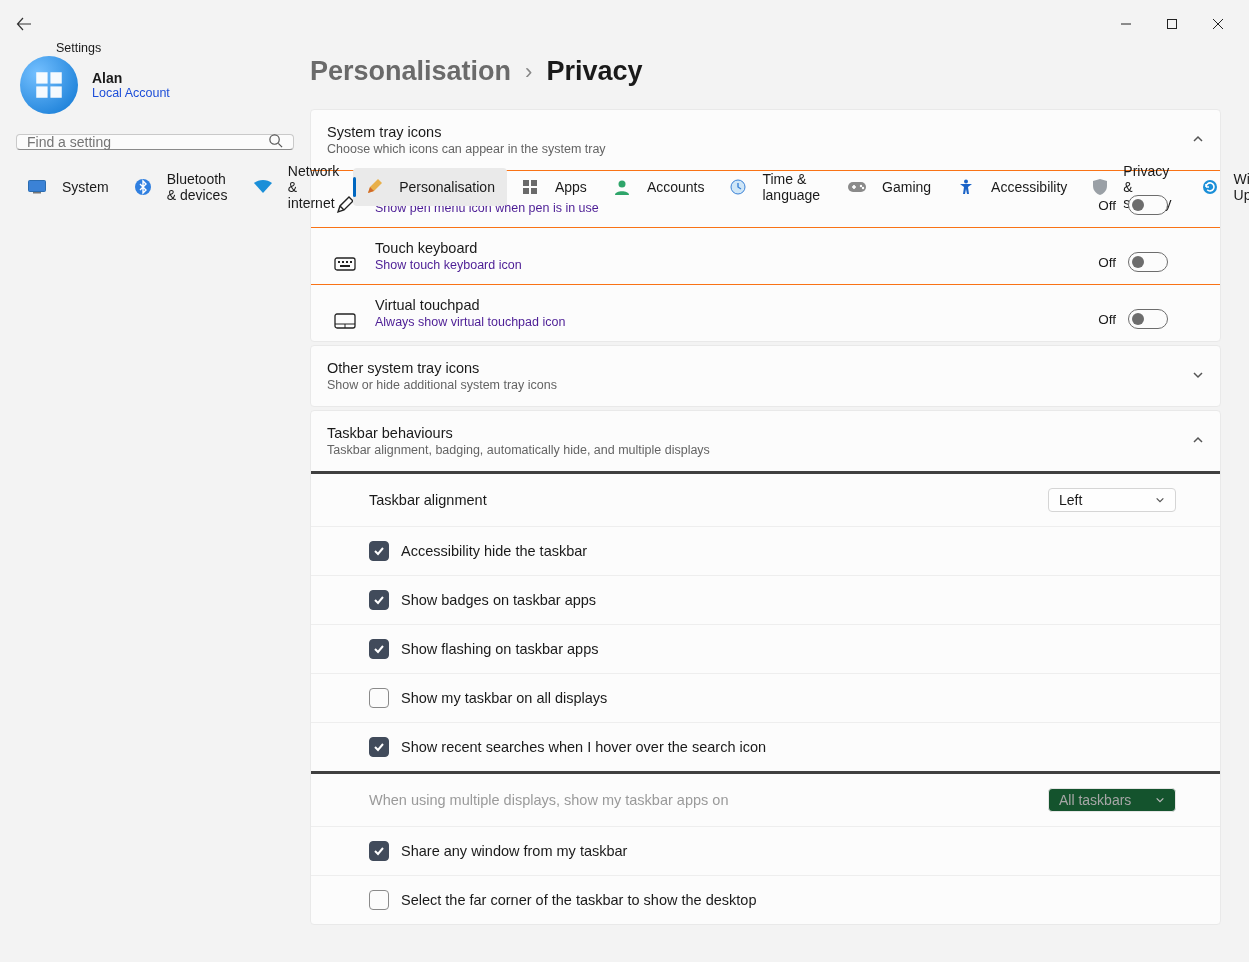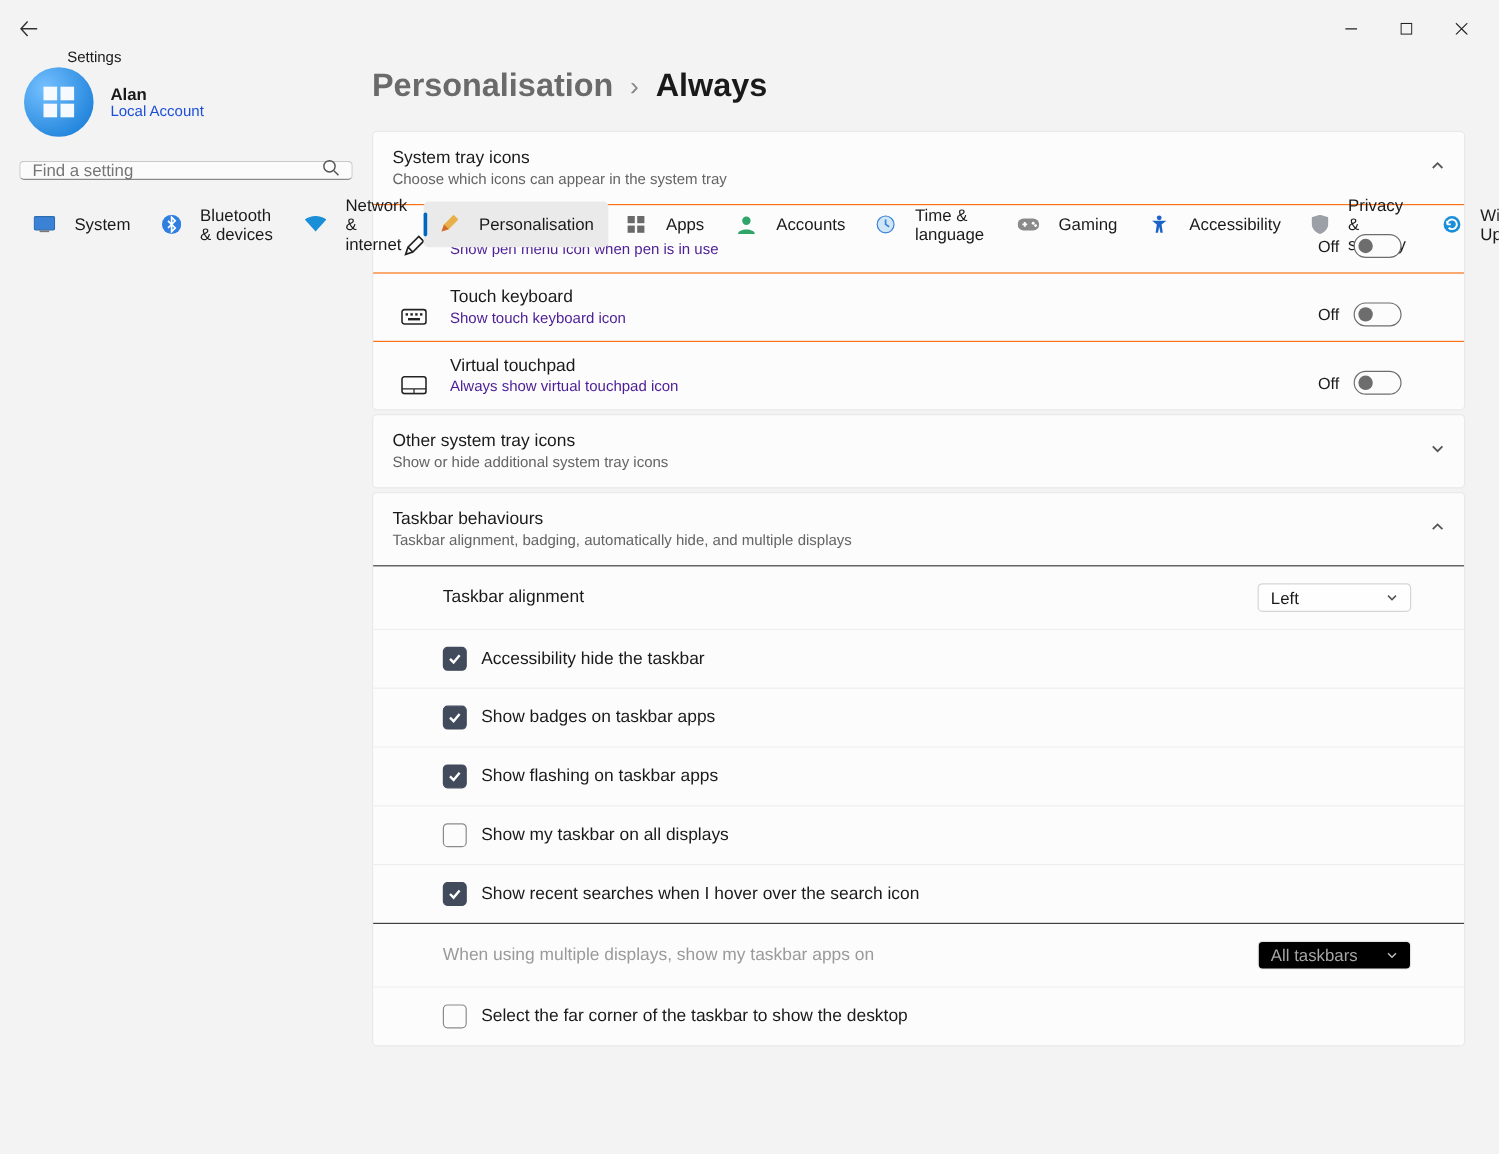--- a/index.html
+++ b/index.html
@@ -66,28 +66,28 @@
     .row-titles { flex:1; }
     .row-title { font-size:14.5px; }
     .row-desc { font-size:12.5px; color:#4c1d95; margin-top:2px;}
     .right-ctrl { display:flex; align-items:center; gap:12px; }
     .toggle-label { font-size:13.5px; }
 
     .toggle { width:40px; height:20px; border:1px solid #6d6d6d; border-radius:10px; position:relative; cursor:pointer; background:#fcfcfc;}
     .toggle::after { content:""; position:absolute; width:12px; height:12px; border-radius:50%; background:#6d6d6d; top:3px; left:3px;}
 
     .select { border:1px solid #d5d5d5; border-radius:4px; background:#fefefe; height:24px; min-width:128px; padding:0 10px; display:flex; align-items:center; justify-content:space-between; gap:18px; font-size:14px; cursor:pointer;}
-    .select.disabled { color:#a6a6a6; border-color:#e5e5e5; background:#000000;}
+    .select.disabled { color:#a6a6a6; border-color:#e5e5e5; background:#14532d;}
 
     .check-row { display:flex; align-items:center; gap:12px; padding:14px 52px 14px 58px; border-top:1px solid #eee;}
     .checkbox { width:20px; height:20px; border-radius:4px; border:1px solid #8a8a8a; display:flex; align-items:center; justify-content:center; flex-shrink:0; cursor:pointer;}
     .checkbox.checked { background:#414b5b; border-color:#414b5b; color:#fff;}
     .check-label { font-size:14.5px; }
 
-    .align-row { display:flex; align-items:center; justify-content:space-between; padding:14px 44px 14px 58px; border-top:1px solid #404040;}
+    .align-row { display:flex; align-items:center; justify-content:space-between; padding:14px 44px 14px 58px; border-top:3px solid #404040;}
     .align-row .row-title { font-size:14.5px; }
   </style>
 </head>
 <body>
 
 <div class="titlebar">
   <div class="titlebar-left">
     <div class="back-btn">
       <svg width="16" height="16" viewBox="0 0 16 16">
           <path fill="none" stroke="#333" stroke-width="1.2" d="M7 2 1.5 8 7 14 M1.5 8 H15"></path>
@@ -244,21 +244,21 @@
           </span>
           <span>Windows Update</span>
         </div>
       </nav>
   </aside>
 
   <main class="main">
     <div class="breadcrumb">
       <span class="crumb-parent">Personalisation</span>
       <span class="crumb-sep">›</span>
-      <span class="crumb-current">Always</span>
+      <span class="crumb-current">Privacy</span>
     </div>
 
     <div class="card">
       <div class="section-head">
         <div class="section-titles">
           <div class="section-title">System tray icons</div>
           <div class="section-desc">Choose which icons can appear in the system tray</div>
         </div>
         <span class="chev"><svg width="12" height="12" viewBox="0 0 12 12">
               <path fill="none" stroke="#555" stroke-width="1.5" d="M2 8 L6 4 L10 8"></path>
@@ -396,19 +396,27 @@
         <div class="select disabled">
           <span>All taskbars</span>
           <svg width="10" height="10" viewBox="0 0 12 12">
               <path fill="none" stroke="#bbb" stroke-width="1.5" d="M2 4 L6 8 L10 4"></path>
             </svg>
         </div>
       </div>
 
       <div id="checks2">
           <div class="check-row">
+      <div class="checkbox checked">
+              <svg width="12" height="12" viewBox="0 0 12 12">
+                <path fill="none" stroke="#fff" stroke-width="2" d="M2 6 L5 9 L10 3"></path>
+              </svg>
+            </div>
+      <span class="check-label">Share any window from my taskbar</span>
+          </div>
+          <div class="check-row">
       <div class="checkbox "></div>
       <span class="check-label">Select the far corner of the taskbar to show the desktop</span>
           </div>
         </div>
     </div>
   </main>
 </div>
 
 </body></html>

